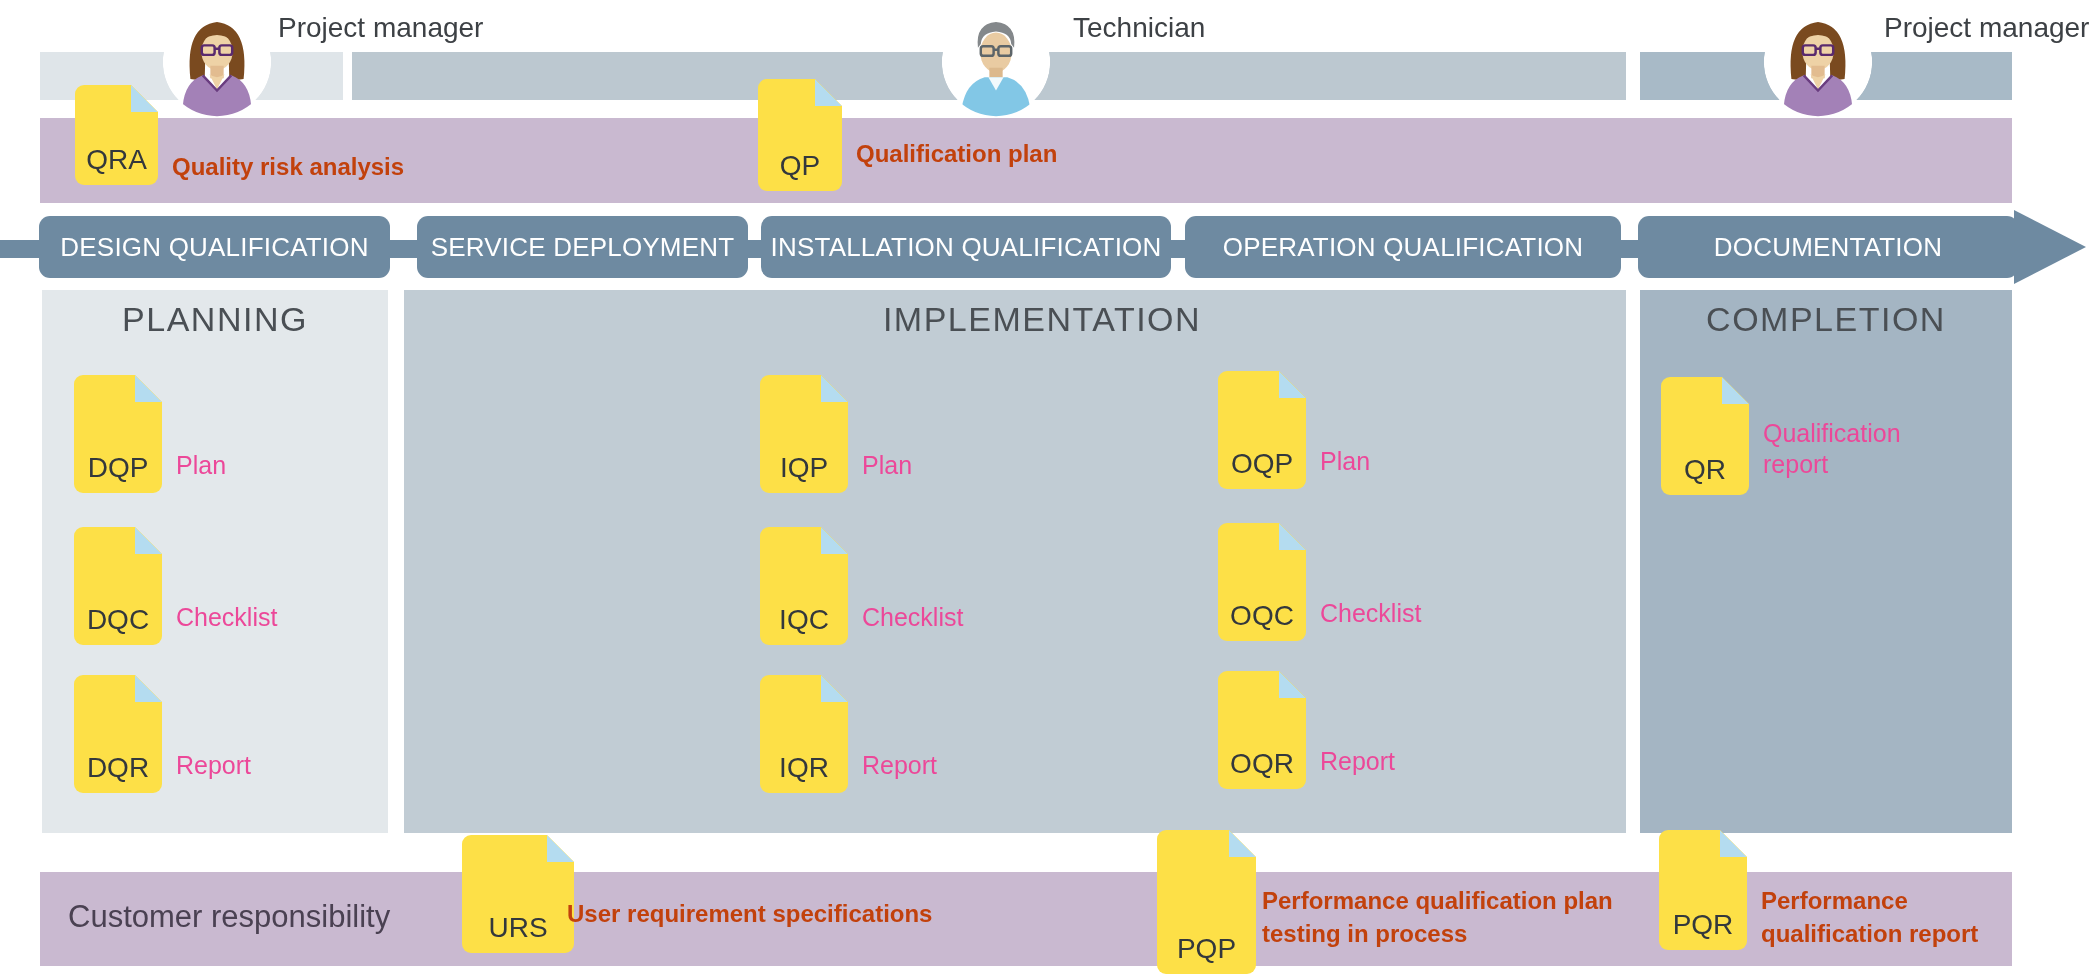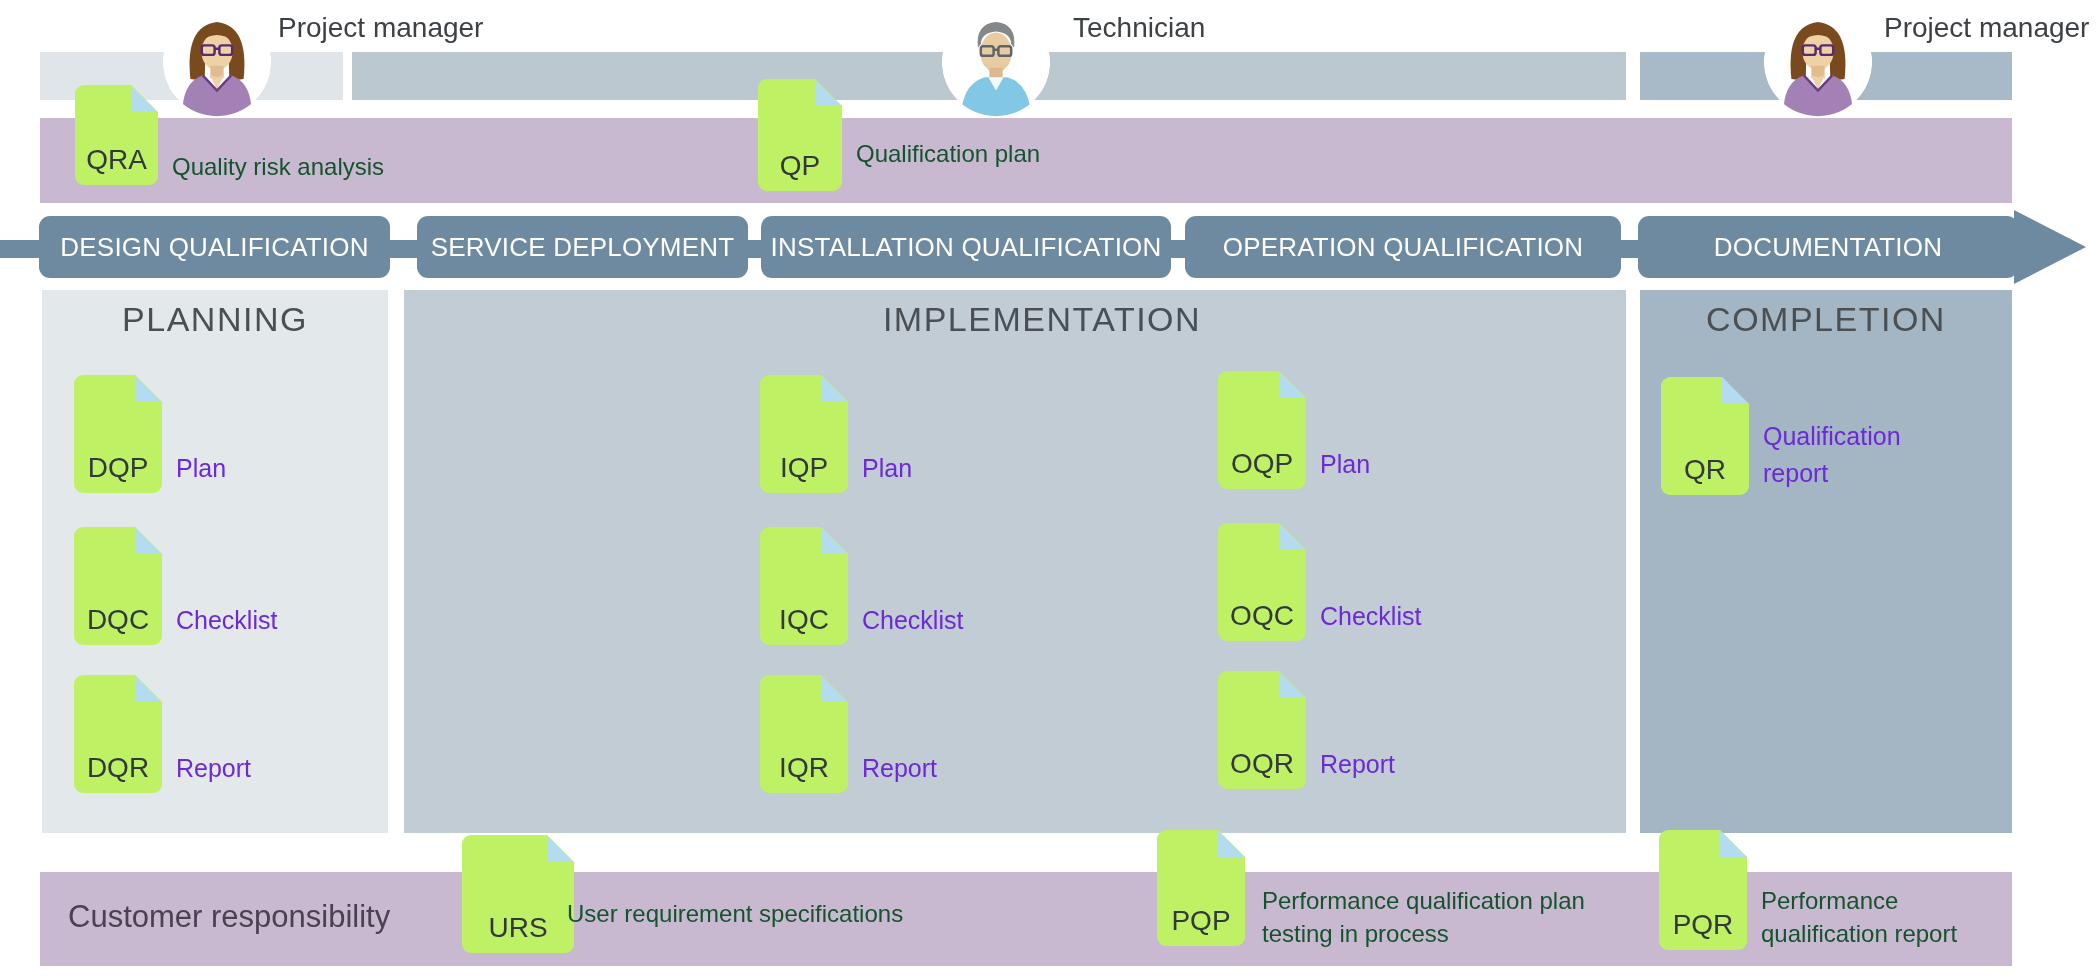--- a/index.html
+++ b/index.html
@@ -7,51 +7,51 @@
     position:relative;width:2100px;height:977px;background:#ffffff;
     font-family:"Liberation Sans",sans-serif;overflow:hidden;
   }
   
   .topbar{position:absolute;top:52px;height:48px;}
   
   .avatar{position:absolute;top:5px;width:114px;height:114px;}
   .role-lbl{position:absolute;top:12px;font-size:28px;color:#3d4145;white-space:nowrap;}
   
   .pband{position:absolute;background:#c9b9d0;}
-  .band-lbl{position:absolute;font-size:24px;color:#14532d;line-height:33px;white-space:pre-line;}
+  .band-lbl{position:absolute;font-size:24px;color:#c2410c;line-height:33px;white-space:pre-line;font-weight:bold;}
   .band-title{position:absolute;font-size:31px;color:#4a4152;white-space:nowrap;}
   
   .connector{position:absolute;left:0;top:240px;width:2024px;height:18px;background:#6e8aa1;}
   .phase{
     position:absolute;top:216px;height:62px;background:#6e8aa1;border-radius:11px;
     color:#ffffff;display:flex;align-items:center;justify-content:center;
     font-size:26px;letter-spacing:0.2px;white-space:nowrap;
   }
   .arrowhead{
     position:absolute;left:2014px;top:210px;width:0;height:0;
     border-top:37px solid transparent;border-bottom:37px solid transparent;
     border-left:72px solid #6e8aa1;
   }
   
   .panel{position:absolute;top:290px;height:543px;}
   .ptitle{position:absolute;top:300px;font-size:34px;letter-spacing:1.5px;color:#4a4f54;text-align:center;}
   
   .doc{
-    position:absolute;background:#bef264;border-radius:9px;
+    position:absolute;background:#fde047;border-radius:9px;
     clip-path:polygon(0 0,calc(100% - 27px) 0,100% 27px,100% 100%,0 100%);
   }
   .doc::after{
     content:"";position:absolute;top:0;right:0;width:0;height:0;
     border-left:27px solid #b4dcf0;border-top:27px solid transparent;
   }
   .doc-code{
     position:absolute;left:0;right:0;bottom:9px;text-align:center;
     font-size:28px;color:#33383c;
   }
-  .lbl{position:absolute;font-size:25px;color:#6d28d9;line-height:37px;white-space:pre-line;}
+  .lbl{position:absolute;font-size:25px;color:#ec4899;line-height:31px;white-space:pre-line;}
 </style>
 </head>
 <body>
 
 <div id="canvas">
 
   <div class="topbar" style="left:40px;width:303px;background:#dfe5e9;"></div>
   <div class="topbar" style="left:352px;width:1274px;background:#bcc8d0;"></div>
   <div class="topbar" style="left:1640px;width:372px;background:#a8bac7;"></div>
 
@@ -196,21 +196,21 @@
 report</div>
 
   <div class="pband" style="left:40px;top:872px;width:1972px;height:94px;"></div>
   <div class="band-title" style="left:68px;top:899px;">Customer responsibility</div>
 
   <div class="doc" style="left:462px;top:835px;width:112px;height:118px;">
     <span class="doc-code">URS</span>
   </div>
   <div class="band-lbl" style="left:567px;top:897px;">User requirement specifications</div>
 
-  <div class="doc" style="left:1157px;top:830px;width:88px;height:116px;">
+  <div class="doc" style="left:1157px;top:830px;width:88px;height:144px;padding-left:11px;">
     <span class="doc-code">PQP</span>
   </div>
   <div class="band-lbl" style="left:1262px;top:884px;">Performance qualification plan
 testing in process</div>
 
   <div class="doc" style="left:1659px;top:830px;width:88px;height:120px;">
     <span class="doc-code">PQR</span>
   </div>
   <div class="band-lbl" style="left:1761px;top:884px;">Performance
 qualification report</div>

